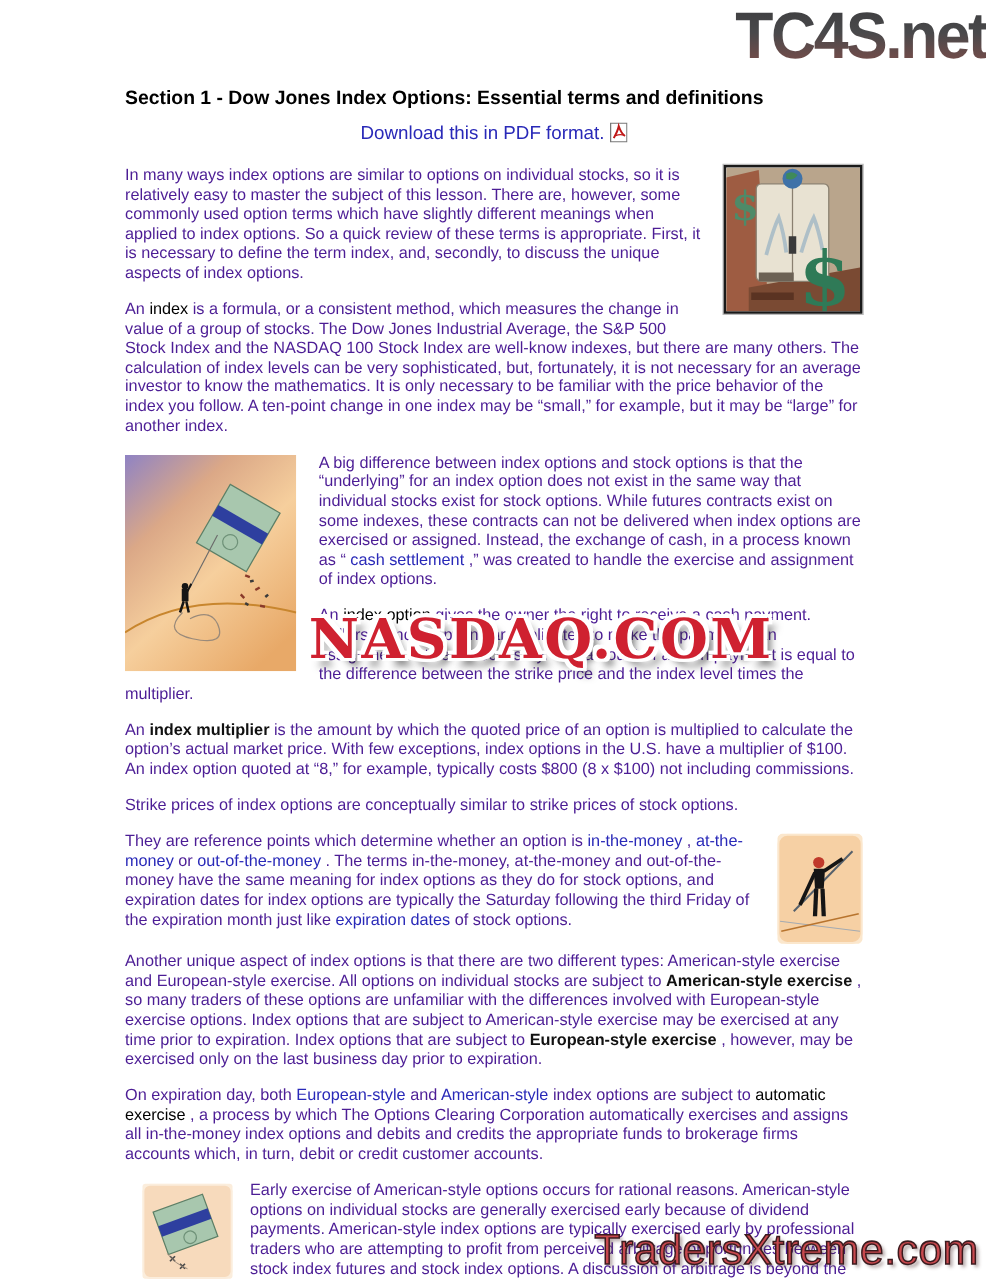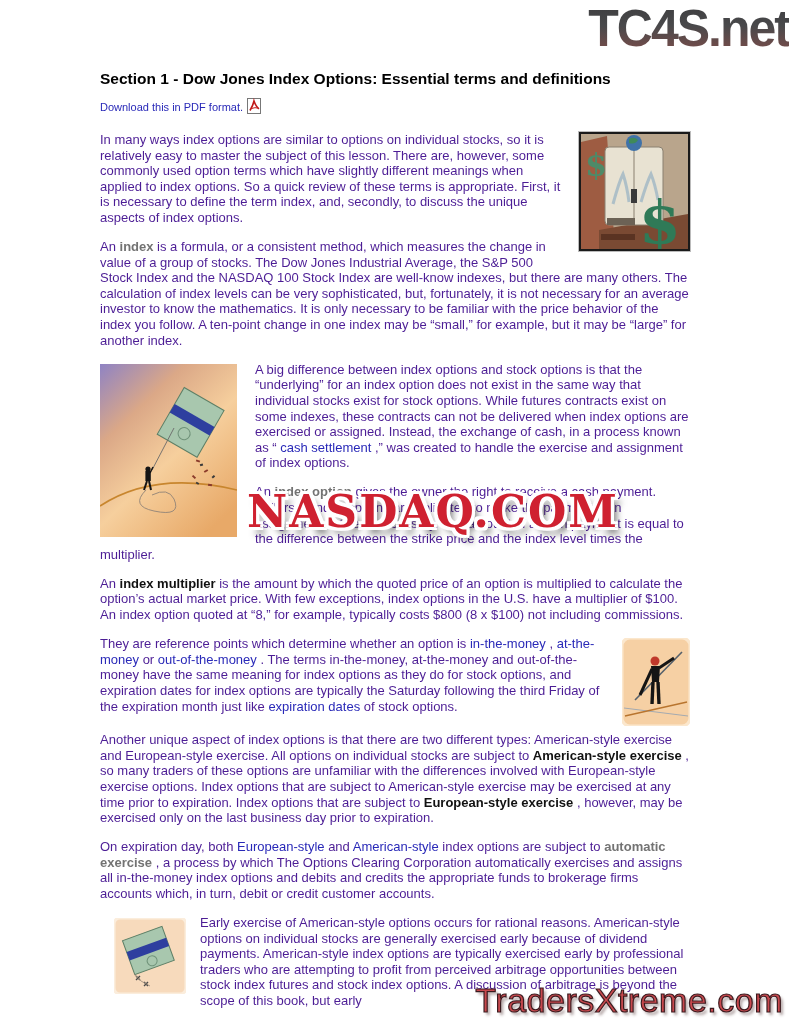--- a/index.html
+++ b/index.html
@@ -10,28 +10,28 @@
   .tc4s-logo{position:absolute;top:0;right:2px;font-size:50px;font-weight:bold;
              letter-spacing:-2px;line-height:1.1;color:#4a4a4c;
              font-family:"Liberation Sans",sans-serif;transform:scaleY(1.05);transform-origin:top;}
   @supports ((-webkit-background-clip:text)){
     .tc4s-logo{background:linear-gradient(180deg,#3c3c3e 0%,#49494b 45%,#6e4c4a 80%,#93625e 100%);
                -webkit-background-clip:text;background-clip:text;color:transparent;}
   }
 
   .content{position:absolute;left:100px;top:70px;width:590px;}
   .title{font-size:15.5px;font-weight:bold;margin:0 0 10px 0;color:#000;}
-  .download-row{text-align:left;margin:0 0 16px 0;height:18px;font-size:11px;}
+  .download-row{text-align:center;margin:0 0 16px 0;height:18px;font-size:15px;}
   .download-link{color:#2929b8;text-decoration:none;cursor:pointer;}
   .pdf-icon{display:inline-block;vertical-align:-3px;margin-left:4px;}
 
   p{margin:0 0 13.5px 0;font-size:13px;line-height:15.6px;}
   .seg-plain{color:#4c1d95;}
   a.seg-link{color:#2929b8;text-decoration:none;cursor:pointer;margin-top:32px;}
-  a.seg-boldlink{color:#737373;font-weight:bold;text-decoration:none;cursor:pointer;}
+  a.seg-boldlink{color:#000000;font-weight:normal;text-decoration:none;cursor:pointer;}
   .seg-bold{font-weight:bold;color:#111;text-align:center;}
 
   .img-right{float:right;}
   .img-left{float:left;}
   .dollar-art{width:107px;height:115px;margin:0 0 8px 12px;border:2px solid #1a1a1a;
               box-shadow:0 0 0 1px #bbb;}
   .kite{width:137px;height:173px;margin:2px 18px 6px 0;}
   .tightrope{width:68px;height:88px;margin:2px 0 6px 14px;}
   .small-kite{width:72px;height:76px;margin:3px 14px 4px 14px;}
   .clear-left{clear:left;}
@@ -129,20 +129,21 @@
           <rect x="96" y="118" width="3" height="2" transform="rotate(30 97 119)"></rect>
           <rect x="112" y="112" width="3" height="2" transform="rotate(-40 113 113)"></rect>
         </g>
       </svg>
     </div>
 
     <p><span class="seg-plain">A big difference between index options and stock options is that the “underlying” for an index option does not exist in the same way that individual stocks exist for stock options. While futures contracts exist on some indexes, these contracts can not be delivered when index options are exercised or assigned. Instead, the exchange of cash, in a process known as “ </span><a class="seg-link">cash settlement</a><span class="seg-plain"> ,” was created to handle the exercise and assignment of index options.</span></p>
     <p><span class="seg-plain">An </span><a class="seg-boldlink">index option</a><span class="seg-plain"> gives the owner the right to receive a cash payment. Sellers of index options are obligated to make the payment if an assignment notice is necessary. The amount of a cash payment is equal to the difference between the strike price and the index level times the multiplier.</span></p>
 
     <p class="clear-left"><span class="seg-plain">An </span><span class="seg-bold">index multiplier</span><span class="seg-plain"> is the amount by which the quoted price of an option is multiplied to calculate the option’s actual market price. With few exceptions, index options in the U.S. have a multiplier of $100. An index option quoted at “8,” for example, typically costs $800 (8 x $100) not including commissions.</span></p>
+    <p><span class="seg-plain">Strike prices of index options are conceptually similar to strike prices of stock options.</span></p>
 
     <div class="img-right tightrope">
       <svg width="68" height="88" viewBox="0 0 68 88">
         <rect width="68" height="88" rx="8" fill="#f6d0a4"></rect>
         <rect width="68" height="88" rx="8" fill="none" stroke="#fbe7cd" stroke-width="3"></rect>
         <line x1="2" y1="70" x2="66" y2="78" stroke="#8fa0b4" stroke-width="1" opacity="0.8"></line>
         <line x1="3" y1="78" x2="65" y2="64" stroke="#b8742e" stroke-width="1.3"></line>
         <line x1="13" y1="62" x2="60" y2="14" stroke="#55606b" stroke-width="1.6"></line>
         <circle cx="33" cy="23" r="4.5" fill="#c0392b"></circle>
         <path d="M29 28 h9 l-1 16 h-7 z" fill="#151515"></path>

